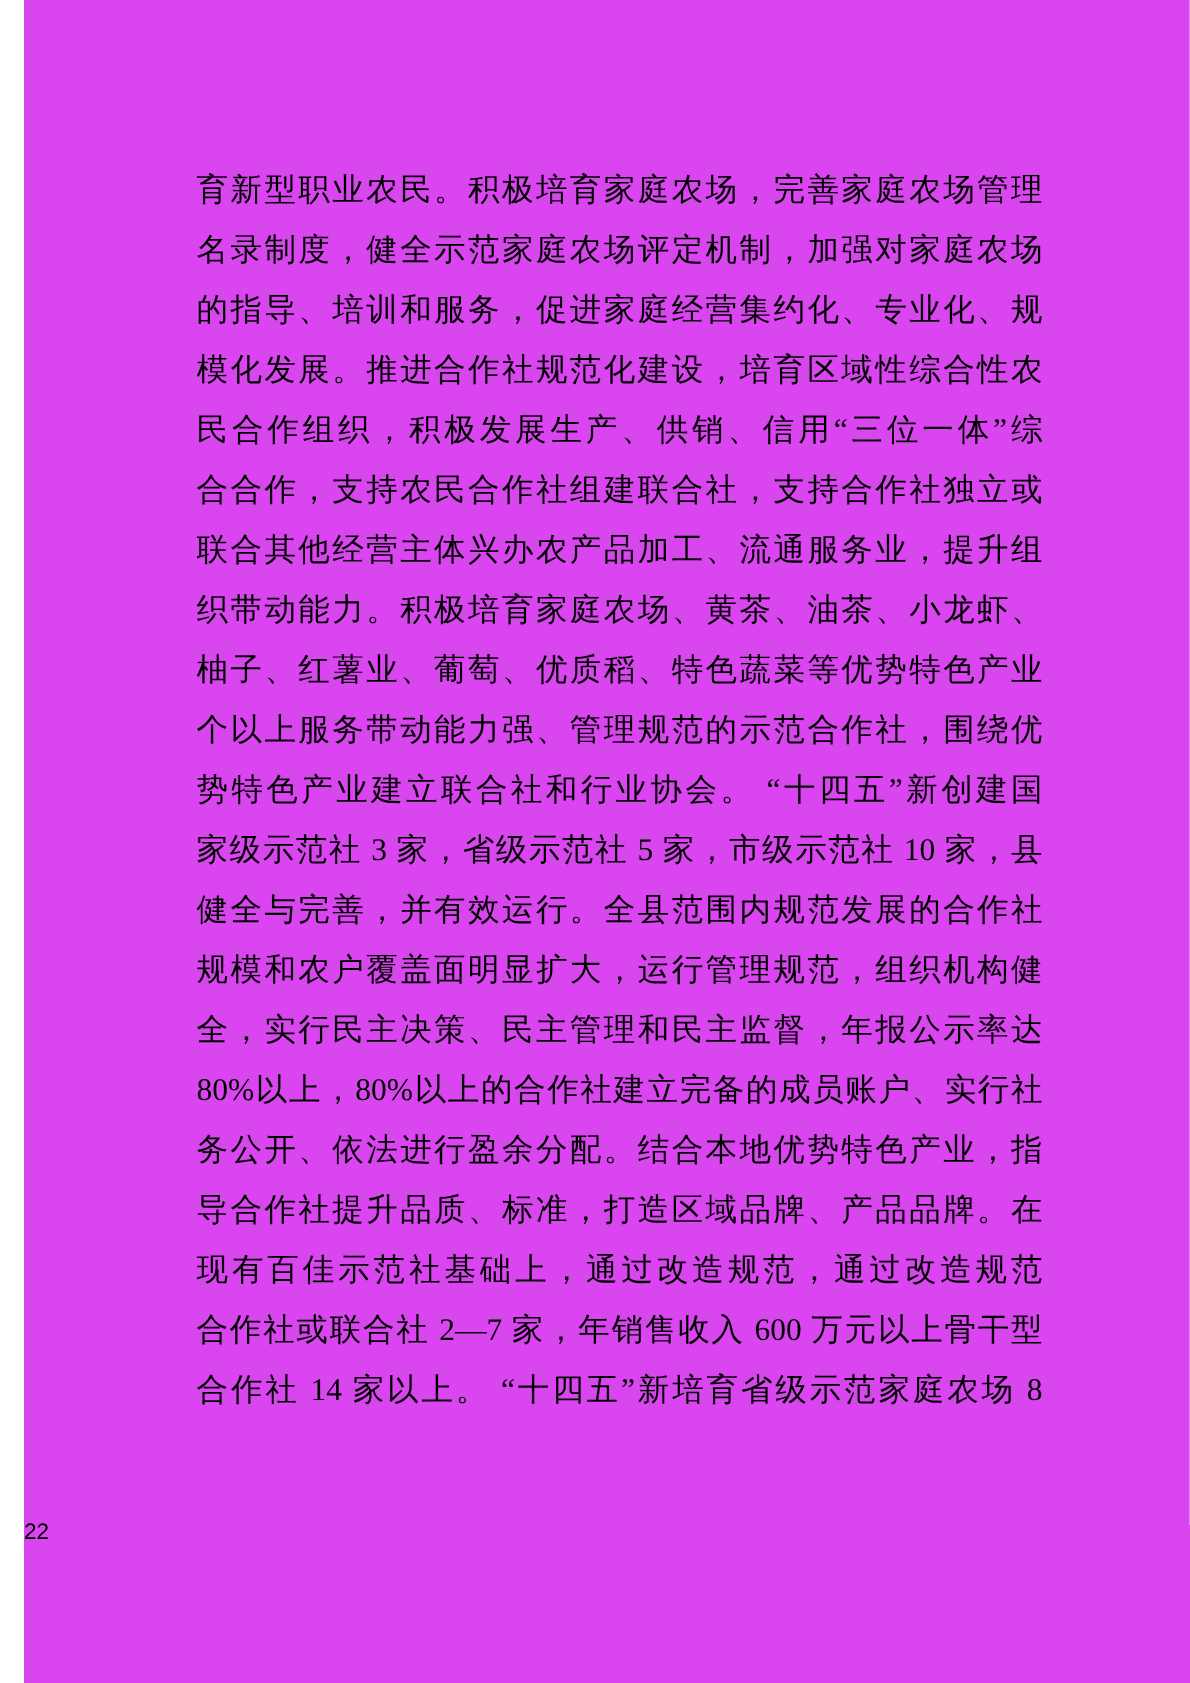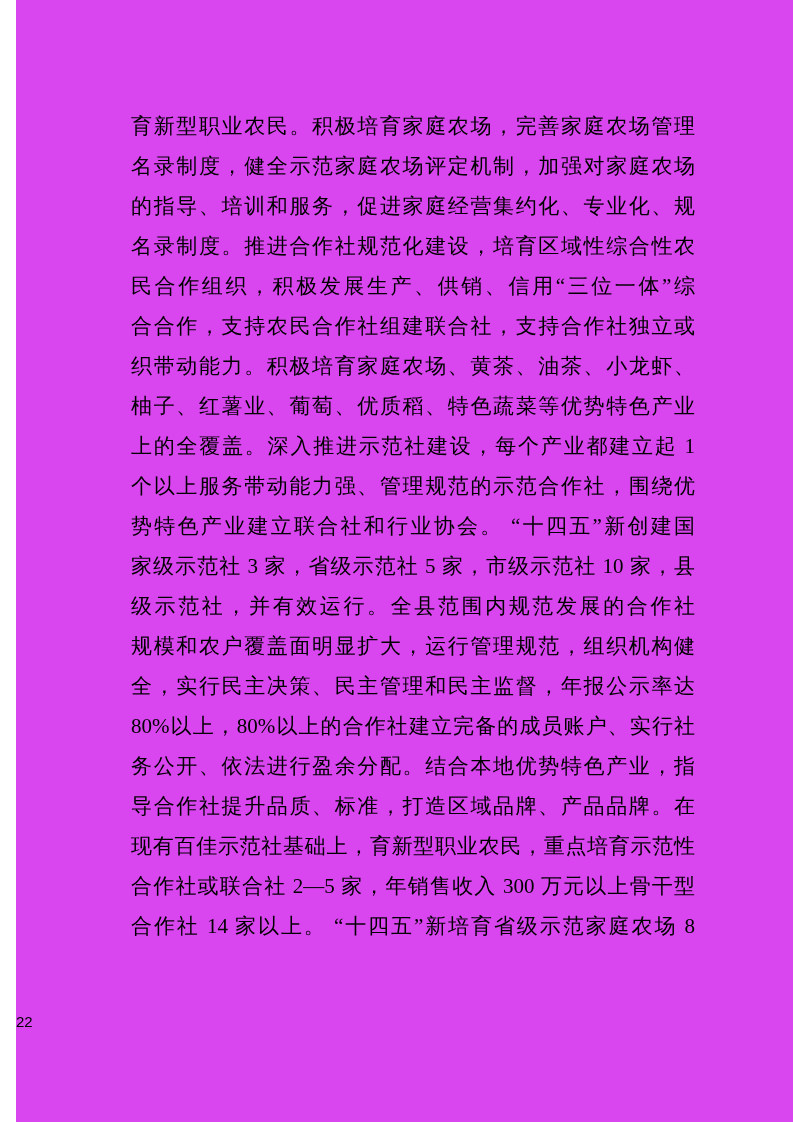--- a/index.html
+++ b/index.html
@@ -53,33 +53,33 @@
   }
 </style>
 </head>
 <body>
 
 <div class="page">
   <div class="content" id="lines-container">
       <div class="line">育新型职业农民。积极培育家庭农场，完善家庭农场管理</div>
       <div class="line">名录制度，健全示范家庭农场评定机制，加强对家庭农场</div>
       <div class="line">的指导、培训和服务，促进家庭经营集约化、专业化、规</div>
-      <div class="line">名录制度。推进合作社规范化建设，培育区域性综合性农</div>
+      <div class="line">模化发展。推进合作社规范化建设，培育区域性综合性农</div>
       <div class="line">民合作组织，积极发展生产、供销、信用“三位一体”综</div>
       <div class="line">合合作，支持农民合作社组建联合社，支持合作社独立或</div>
+      <div class="line">联合其他经营主体兴办农产品加工、流通服务业，提升组</div>
       <div class="line">织带动能力。积极培育家庭农场、黄茶、油茶、小龙虾、</div>
       <div class="line">柚子、红薯业、葡萄、优质稻、特色蔬菜等优势特色产业</div>
-      <div class="line">上的全覆盖。深入推进示范社建设，每个产业都建立起 1</div>
       <div class="line">个以上服务带动能力强、管理规范的示范合作社，围绕优</div>
       <div class="line">势特色产业建立联合社和行业协会。 “十四五”新创建国</div>
       <div class="line">家级示范社 3 家，省级示范社 5 家，市级示范社 10 家，县</div>
-      <div class="line">级示范社，并有效运行。全县范围内规范发展的合作社</div>
+      <div class="line">健全与完善，并有效运行。全县范围内规范发展的合作社</div>
       <div class="line">规模和农户覆盖面明显扩大，运行管理规范，组织机构健</div>
       <div class="line">全，实行民主决策、民主管理和民主监督，年报公示率达</div>
       <div class="line">80%以上，80%以上的合作社建立完备的成员账户、实行社</div>
       <div class="line">务公开、依法进行盈余分配。结合本地优势特色产业，指</div>
       <div class="line">导合作社提升品质、标准，打造区域品牌、产品品牌。在</div>
-      <div class="line">现有百佳示范社基础上，育新型职业农民，重点培育示范性</div>
-      <div class="line">合作社或联合社 2—5 家，年销售收入 300 万元以上骨干型</div>
+      <div class="line">现有百佳示范社基础上，通过改造规范，通过改造规范</div>
+      <div class="line">合作社或联合社 2—7 家，年销售收入 600 万元以上骨干型</div>
       <div class="line">合作社 14 家以上。 “十四五”新培育省级示范家庭农场 8</div>
     </div>
   <div class="page-number">22</div>
 </div>
 
 </body></html>

